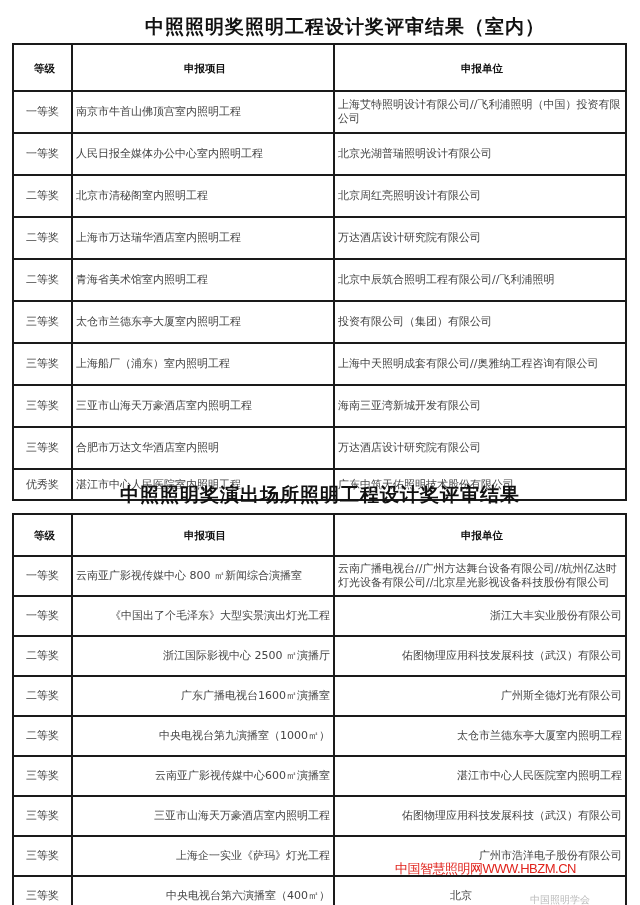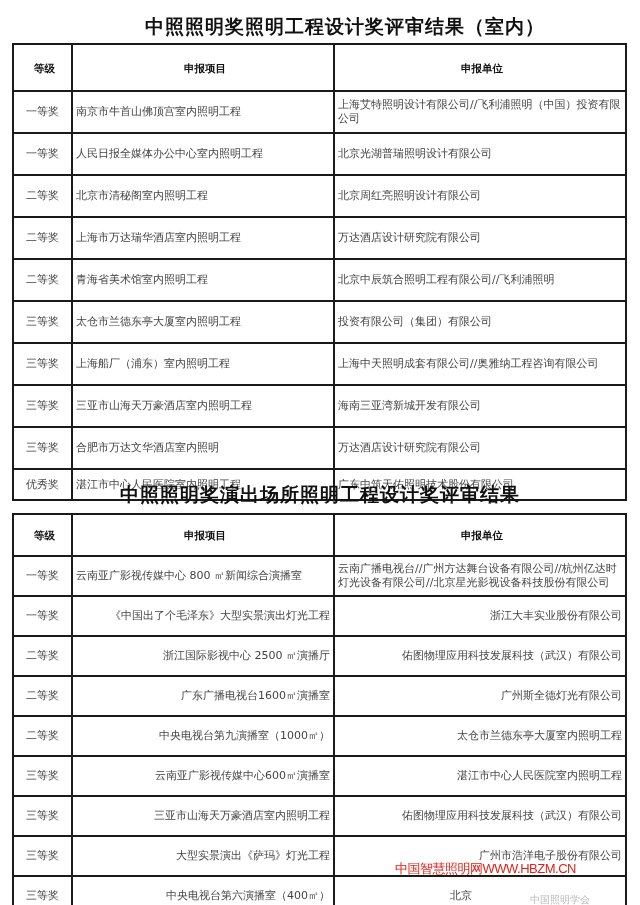--- a/index.html
+++ b/index.html
@@ -147,21 +147,21 @@
         <td class="center">云南亚广影视传媒中心600㎡演播室</td>
         <td class="center">湛江市中心人民医院室内照明工程</td>
       </tr>
   <tr>
         <td class="grade">三等奖</td>
         <td class="center">三亚市山海天万豪酒店室内照明工程</td>
         <td class="center">佑图物理应用科技发展科技（武汉）有限公司</td>
       </tr>
   <tr>
         <td class="grade">三等奖</td>
-        <td class="center">大型实景演出《萨玛》灯光工程</td>
+        <td class="center">上海企一实业《萨玛》灯光工程</td>
         <td class="center">广州市浩洋电子股份有限公司</td>
       </tr>
   <tr>
         <td class="grade">三等奖</td>
         <td class="center">中央电视台第六演播室（400㎡）</td>
         <td class="left" style="padding-left:115px">北京</td>
       </tr>
 </tbody>
   </table>
 

